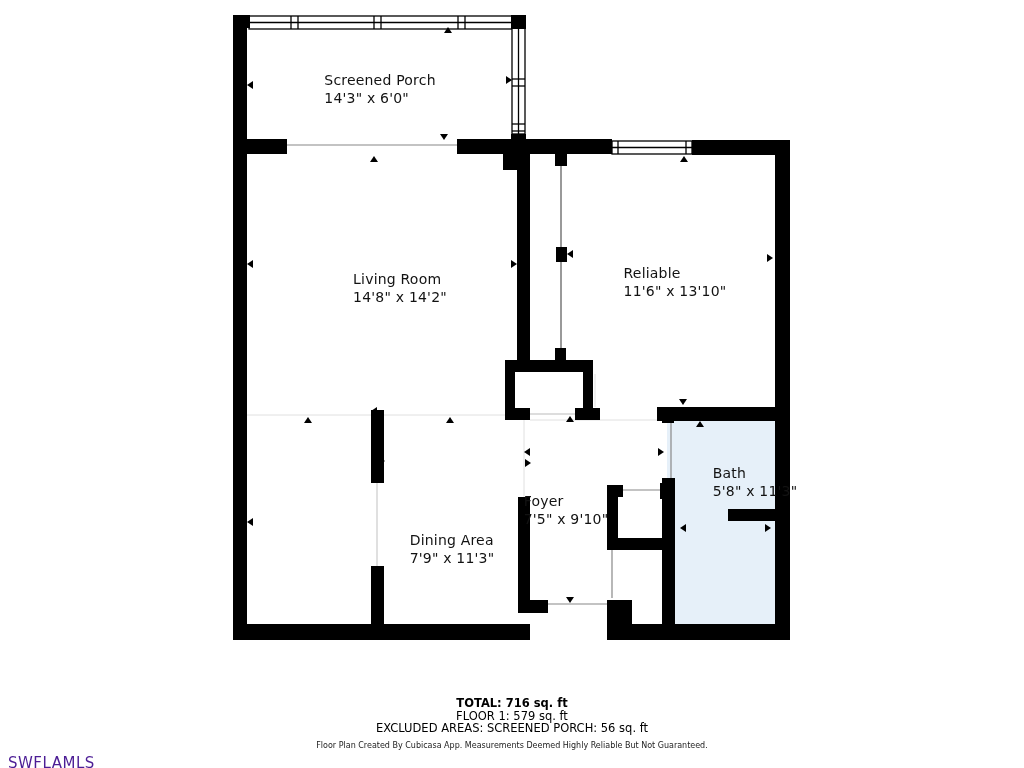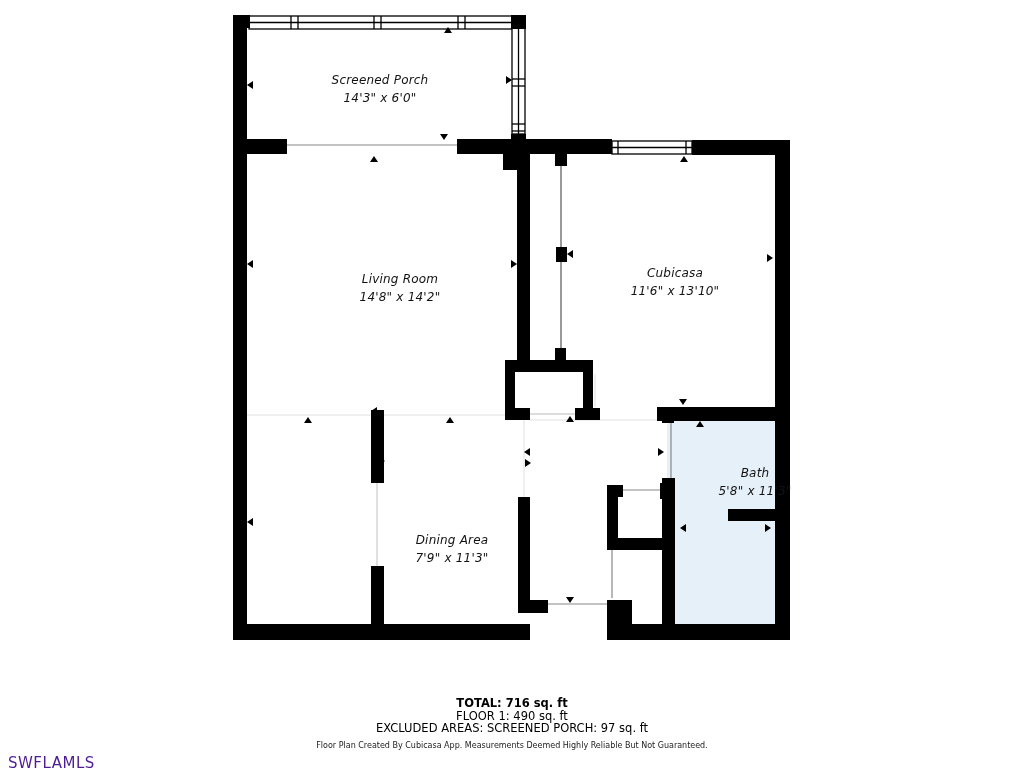--- a/index.html
+++ b/index.html
@@ -3,22 +3,22 @@
 <meta charset="utf-8">
 <style>
   html,body { margin:0; padding:0; background:#ffffff; }
   .canvas {
     position:relative; width:1024px; height:768px; background:#ffffff;
     overflow:hidden; font-family:"DejaVu Sans", sans-serif; color:#111;
   }
   .plan-svg { position:absolute; left:0; top:0; }
   .room-label {
     position:absolute; transform:translate(-50%,-50%);
-    text-align:center; white-space:nowrap;
-    font-size:12px; line-height:18px; color:#121212; letter-spacing:0.2px;font-style:italic;
+    white-space:nowrap;
+    font-size:14px; line-height:18px; color:#121212; letter-spacing:0.2px;
   }
   .summary-line {
     position:absolute; left:0; width:1024px; text-align:center;
     font-size:11.5px; line-height:12px; color:#000;
   }
   .summary-line.bold { font-weight:bold; }
   .credit-line {
     position:absolute; left:0; width:1024px; text-align:center;
     font-size:8px; color:#222;
   }
@@ -147,37 +147,41 @@
     <div>Screened Porch</div>
     <div>14'3" x 6'0"</div>
   </div>
 
   <div class="room-label" style="left:400px; top:288px;">
     <div>Living Room</div>
     <div>14'8" x 14'2"</div>
   </div>
 
   <div class="room-label" style="left:675px; top:282px;">
-    <div>Cubicasa</div>
+    <div>Reliable</div>
     <div>11'6" x 13'10"</div>
   </div>
 
 
   <div class="room-label" style="left:452px; top:549px;">
     <div>Dining Area</div>
     <div>7'9" x 11'3"</div>
   </div>
 
+  <div class="room-label" style="left:566px; top:510px;">
+    <div>Foyer</div>
+    <div>7'5" x 9'10"</div>
+  </div>
 
   <div class="room-label" style="left:717px; top:482px;margin-left:38px;">
     <div>Bath</div>
     <div>5'8" x 11'3"</div>
   </div>
 
   <div class="summary-line bold" style="top:697px;">TOTAL: 716 sq. ft</div>
-  <div class="summary-line" style="top:710px;">FLOOR 1: 490 sq. ft</div>
-  <div class="summary-line" style="top:722px;">EXCLUDED AREAS: SCREENED PORCH: 97 sq. ft</div>
+  <div class="summary-line" style="top:710px;">FLOOR 1: 579 sq. ft</div>
+  <div class="summary-line" style="top:722px;">EXCLUDED AREAS: SCREENED PORCH: 56 sq. ft</div>
 
   <div class="credit-line" style="top:741px;">Floor Plan Created By Cubicasa App. Measurements Deemed Highly Reliable But Not Guaranteed.</div>
 
   <div class="watermark">SWFLAMLS</div>
 
 </div>
 
 </body></html>

